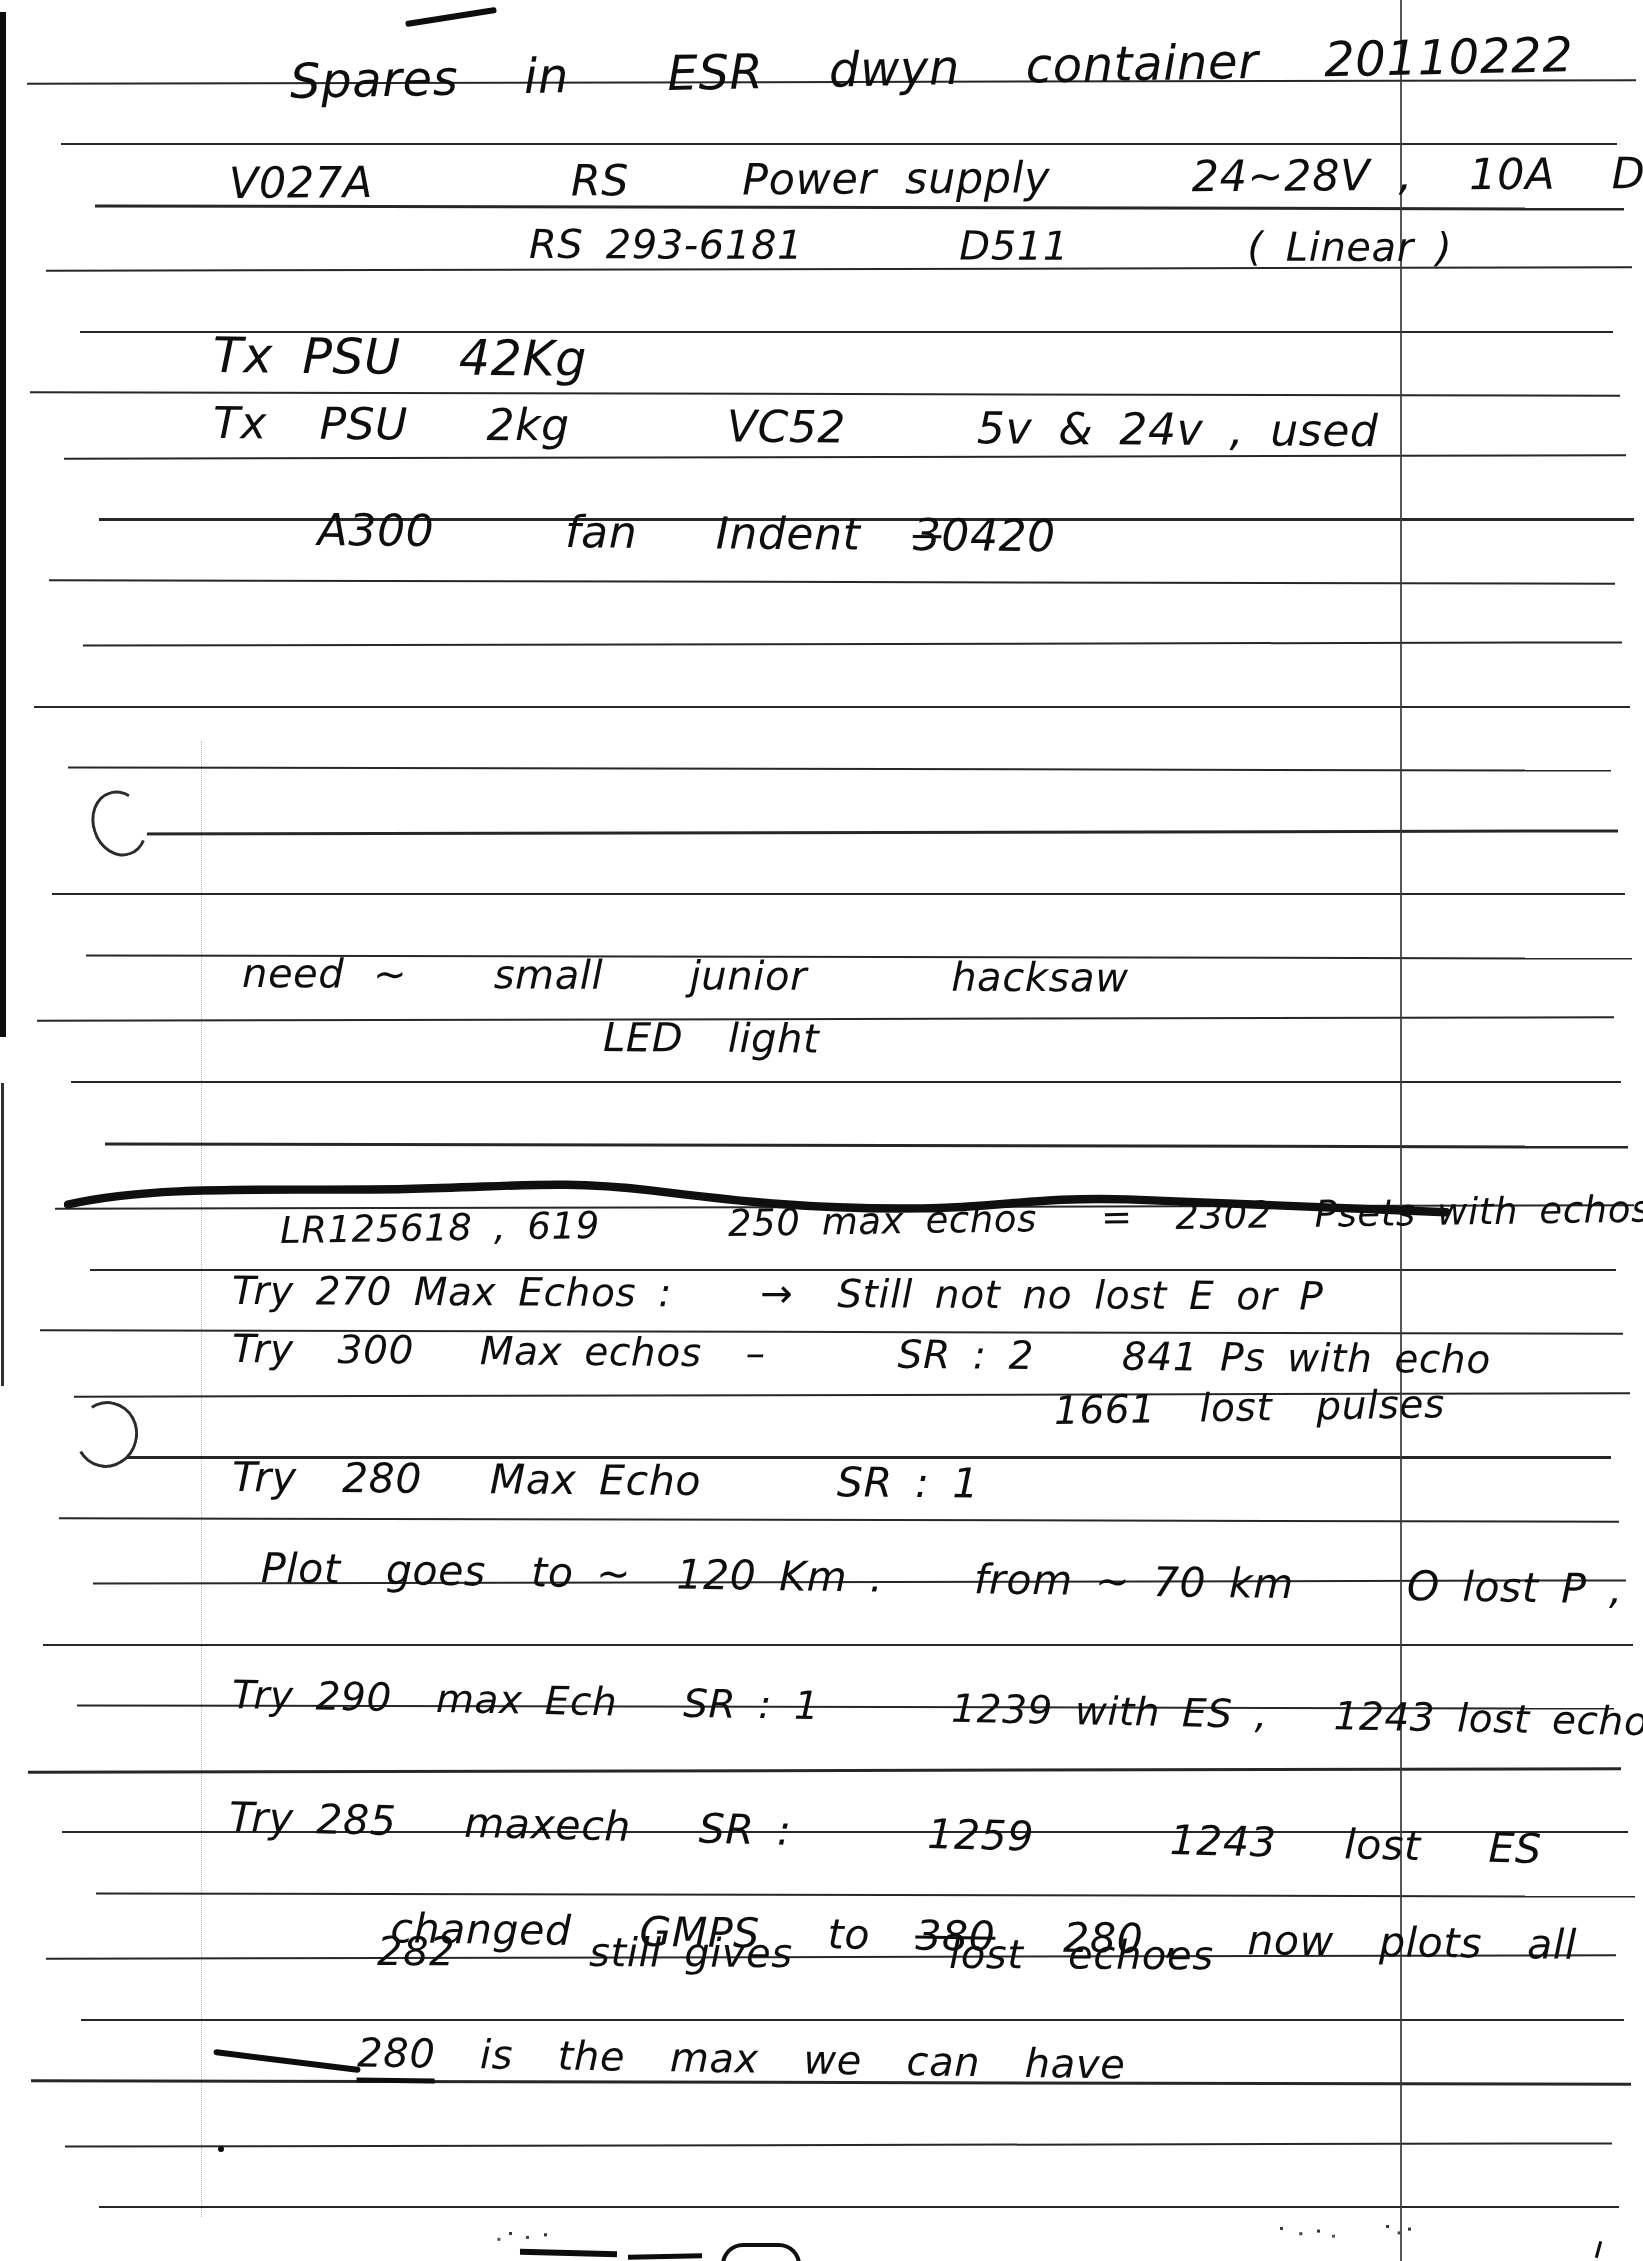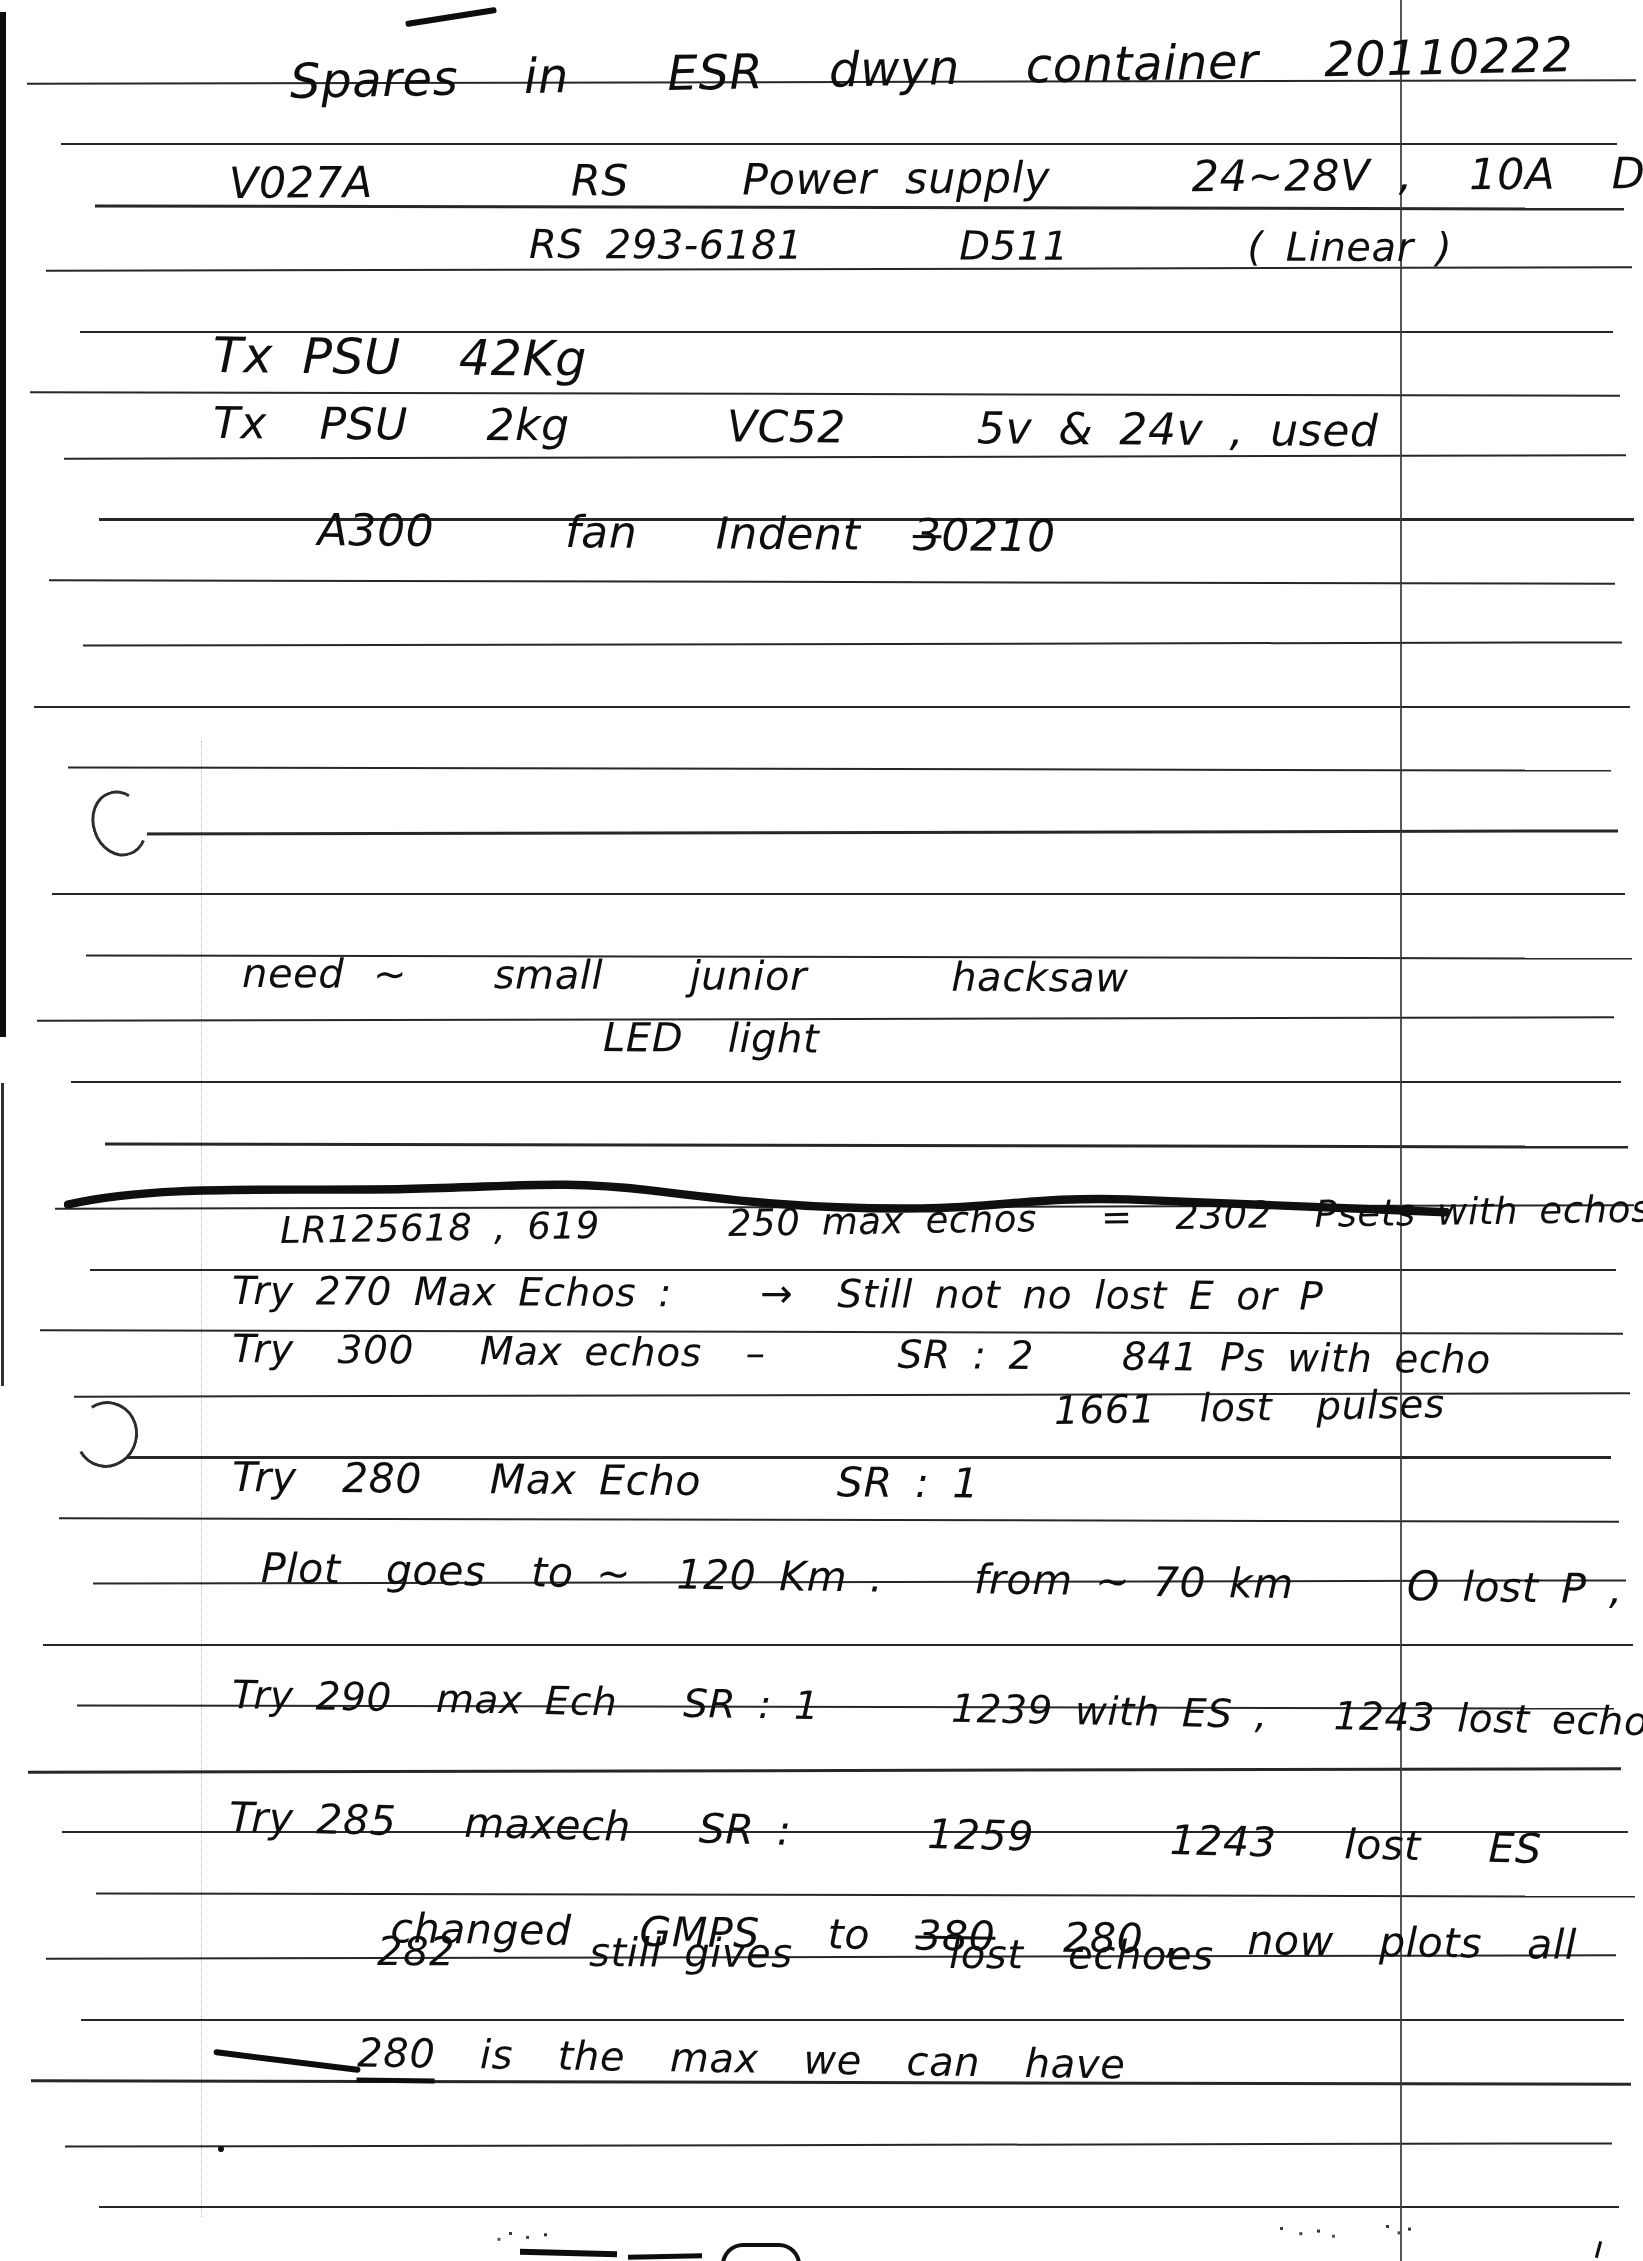--- a/index.html
+++ b/index.html
@@ -41,21 +41,21 @@
 
   <div class="hw" style="left:229px;top:162px;font-size:43px;word-spacing:14px;transform:rotate(-0.4deg);">V027A       RS    Power supply     24~28V ,  10A  DC</div>
 
   <div class="hw" style="left:529px;top:224px;font-size:40px;transform:rotate(0.2deg);">RS 293-6181       D511        ( Linear )</div>
 
   <div class="hw" style="left:213px;top:331px;font-size:49px;word-spacing:13px;transform:rotate(0.6deg);">Tx PSU  42Kg</div>
 
   <div class="hw" style="left:213px;top:401px;font-size:44px;word-spacing:11.6px;transform:rotate(0.4deg);">Tx  PSU   2kg      VC52     5v &amp; 24v , used</div>
 
   <div class="hw" style="left:213px;top:463px;font-size:44px;word-spacing:11.6px;transform:rotate(0.5deg);">
-    <span>A300     fan   Indent  </span><span class="strike">3</span><span>0210</span>
+    <span>A300     fan   Indent  </span><span class="strike">3</span><span>0420</span>
   </div>
 
   <div class="hw" style="left:242px;top:953px;font-size:40px;word-spacing:15.5px;transform:rotate(0.3deg);">need ~   small   junior     hacksaw</div>
 
   <div class="hw" style="left:603px;top:1017px;font-size:40px;transform:rotate(0.4deg);">LED  light</div>
 
   <div class="hw" style="left:280px;top:1212px;font-size:37px;transform:rotate(-0.9deg);">LR125618 , 619      250 max echos   =  2302  Psets with echos</div>
 
   <div class="hw" style="left:232px;top:1271px;font-size:39px;transform:rotate(0.3deg);">Try 270 Max Echos :    →  Still not no lost E or P</div>
 

